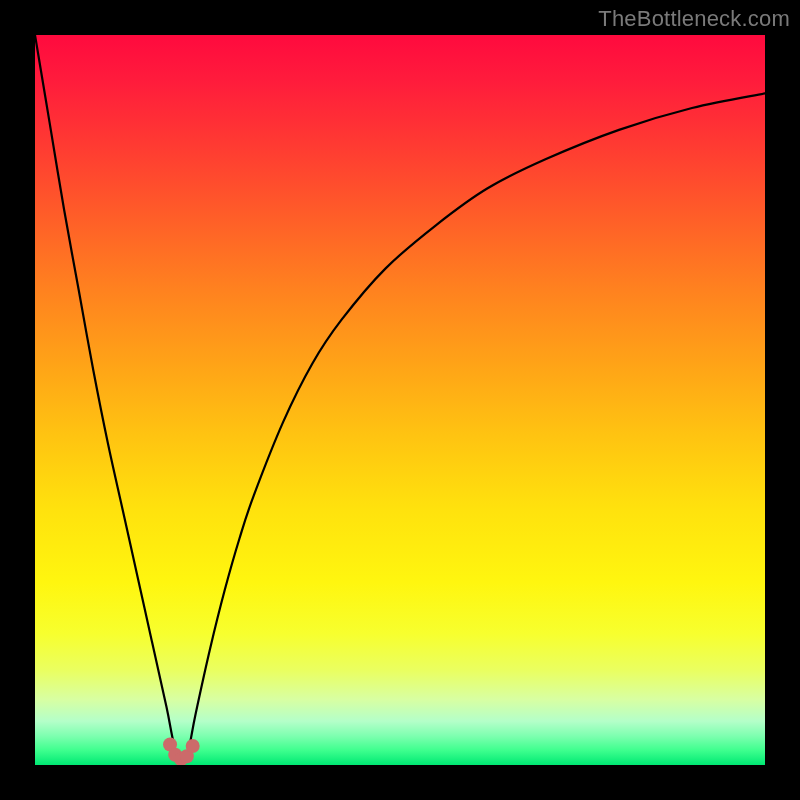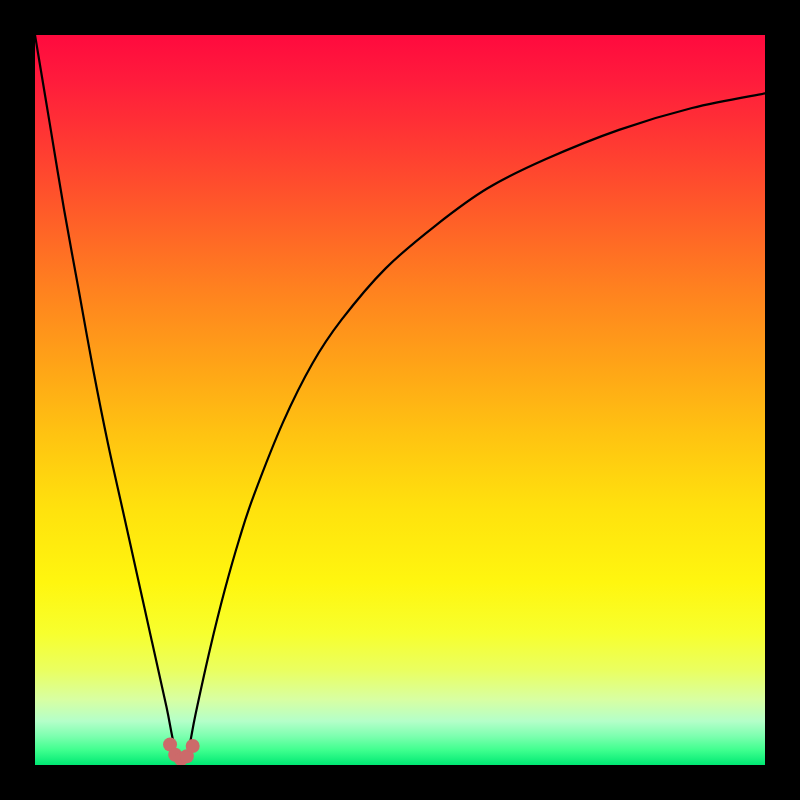--- a/index.html
+++ b/index.html
@@ -77,13 +77,14 @@
       <g>
           <circle cx="135.05" cy="709.56" r="7" fill="#cc6a6a"></circle>
           <circle cx="140.16" cy="719.78" r="7" fill="#cc6a6a"></circle>
           <circle cx="146.00" cy="724.16" r="7" fill="#cc6a6a"></circle>
           <circle cx="151.84" cy="721.24" r="7" fill="#cc6a6a"></circle>
           <circle cx="157.68" cy="711.02" r="7" fill="#cc6a6a"></circle>
         </g>
     </svg>
   </div>
 
+  <div class="watermark">TheBottleneck.com</div>
 </div>
 
 </body></html>

